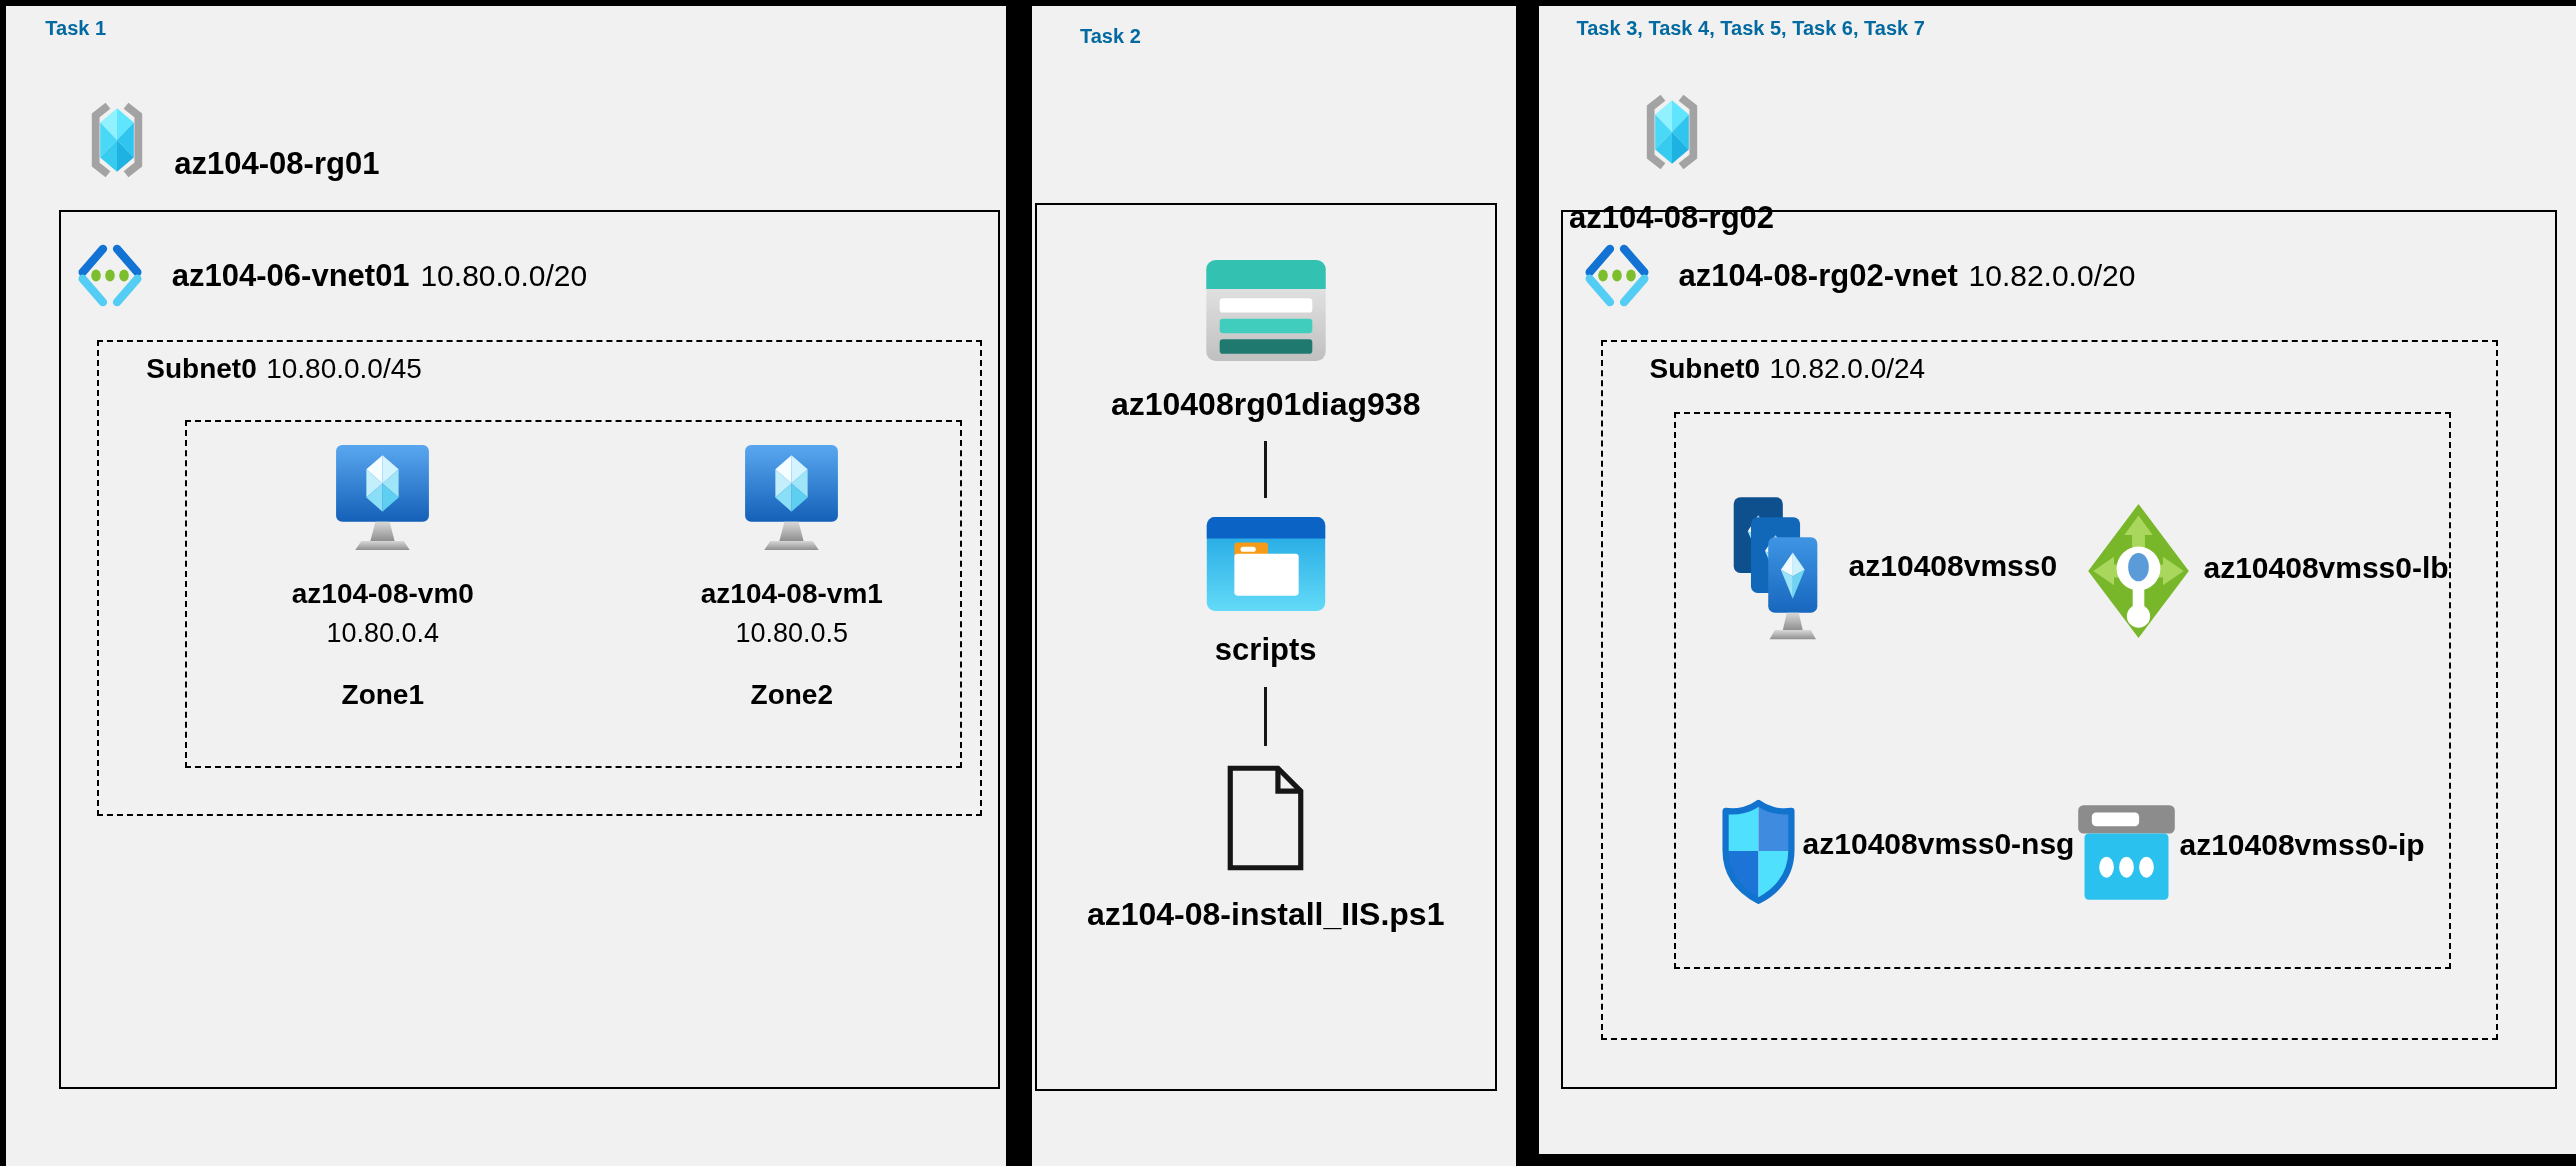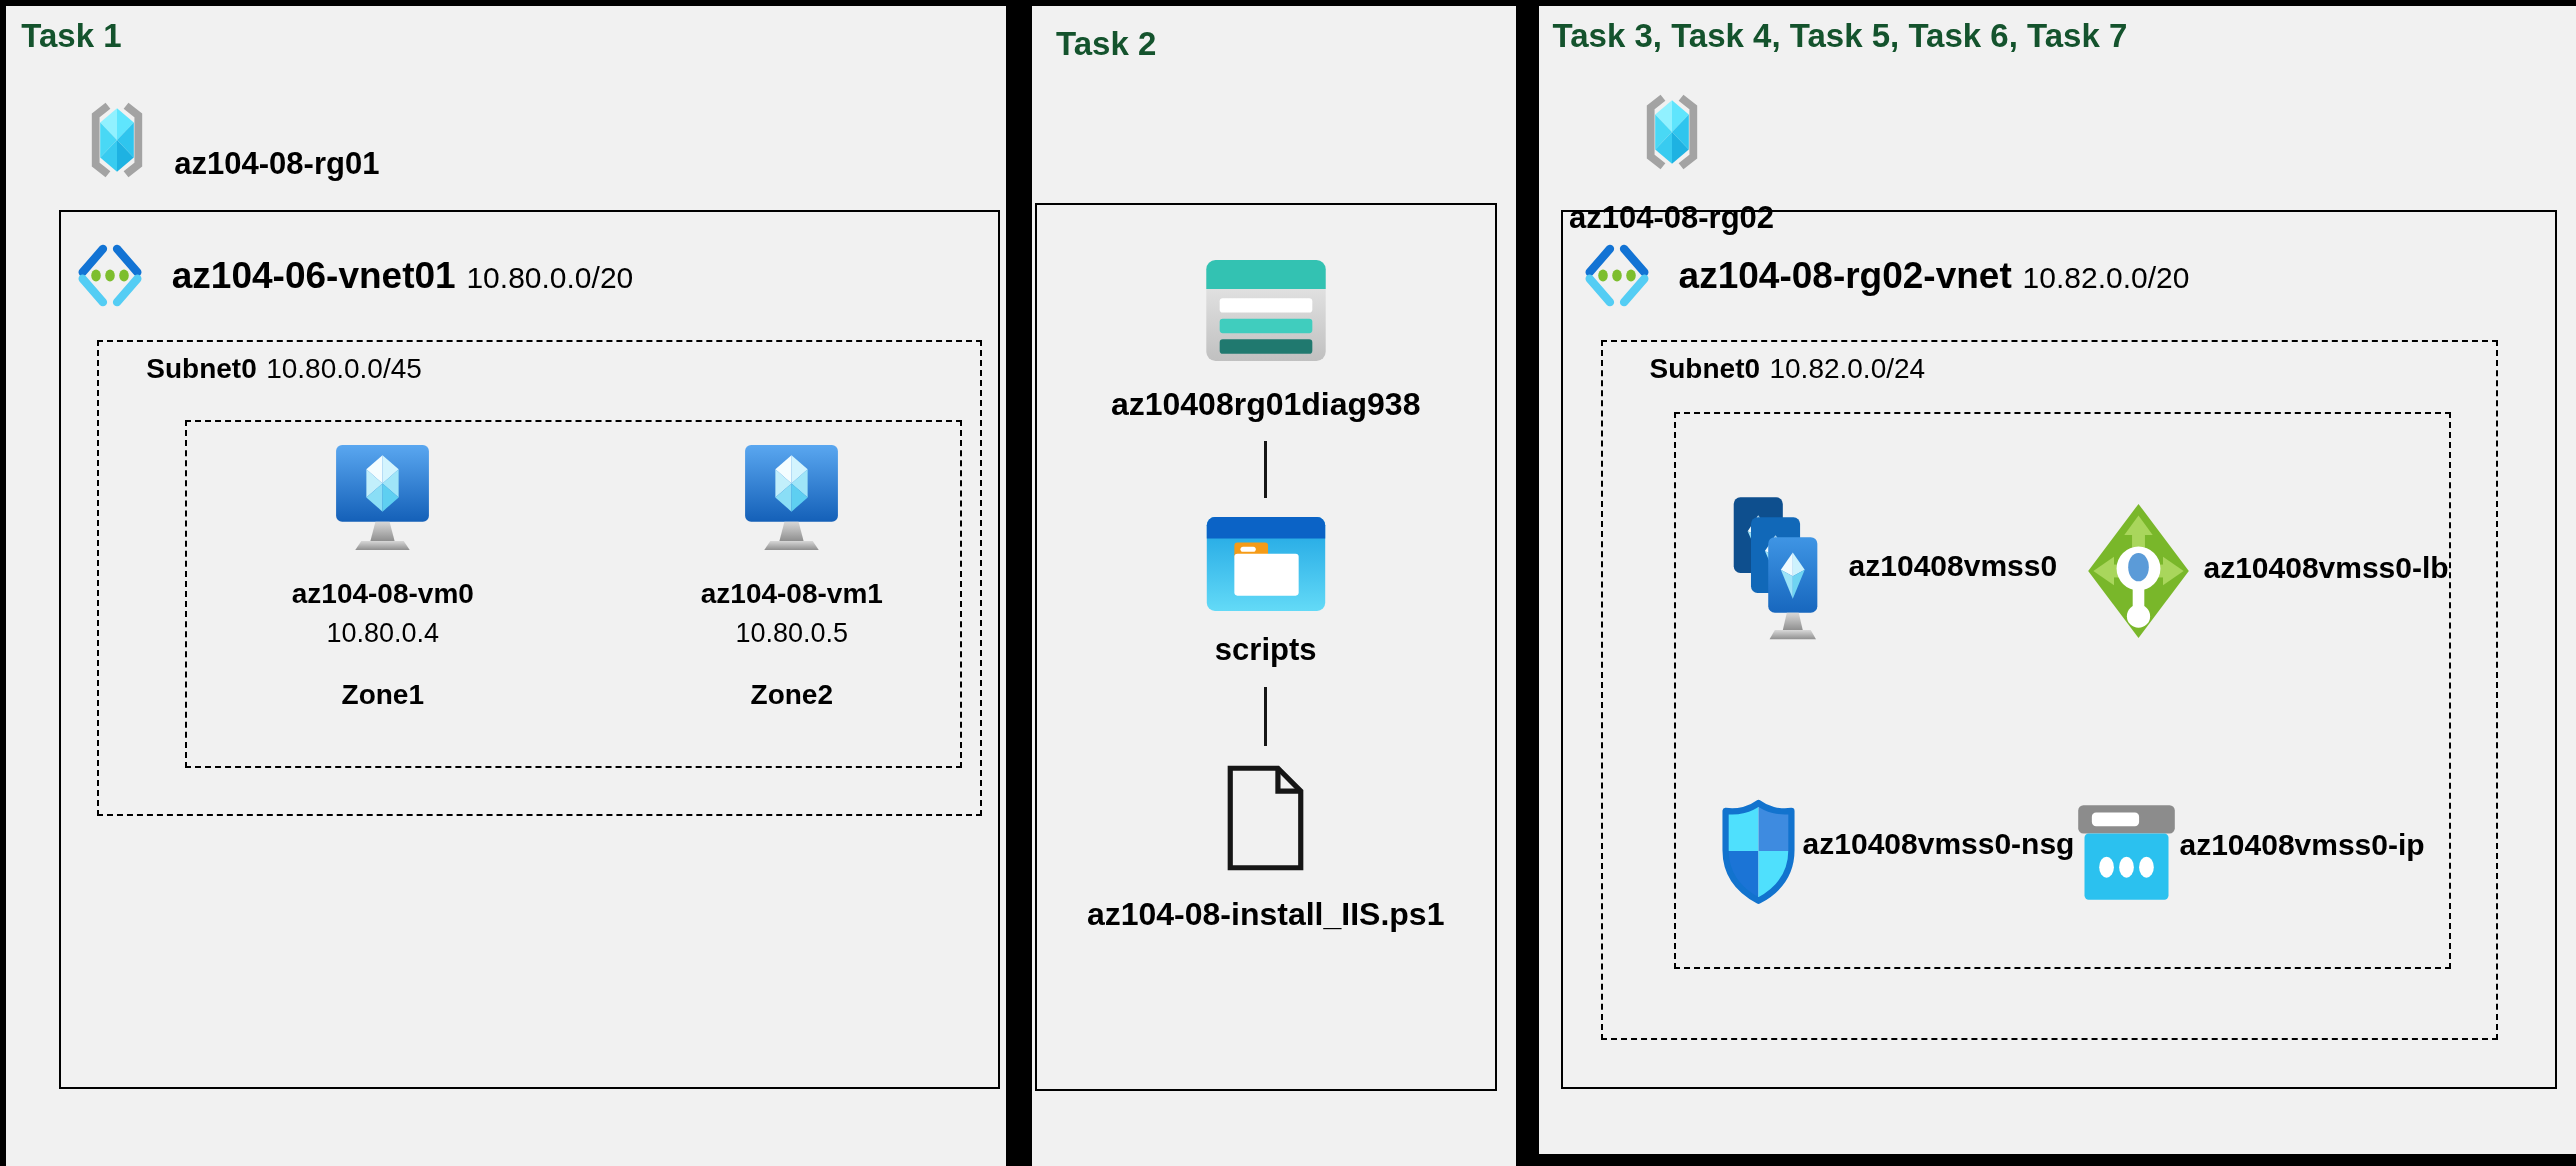--- a/index.html
+++ b/index.html
@@ -2,27 +2,27 @@
 <html style="font-size:10.8px"><head>
 <meta charset="utf-8">
 <style>
   html,body{margin:0;padding:0;background:#000;}
   #canvas{position:relative;width:2576px;height:1166px;background:#000;overflow:hidden;
           font-family:"Liberation Sans","DejaVu Sans",sans-serif;color:#000;}
   .panel{position:absolute;top:1.3px;background:#F1F1F1;border:5.4px solid #000;box-sizing:border-box;}
   #panel1{left:1.3px;width:1010px;height:1187px;}
   #panel2{left:1027px;width:494px;height:1187px;}
   #panel3{left:1534px;width:1052px;height:1158px;}
-  .task-title{position:absolute;font-size:33px;font-weight:700;color:#14532d;white-space:nowrap;}
+  .task-title{position:absolute;font-size:20px;font-weight:700;color:#0369a1;white-space:nowrap;margin-left:24px;}
   .rg-row{position:absolute;display:flex;align-items:center;gap:26px;}
   .rg-label{font-size:31px;font-weight:700;white-space:nowrap;}
   .solid-box{position:absolute;border:2.7px solid #000;box-sizing:border-box;}
   .dashed-box{position:absolute;border:2.7px dashed #000;box-sizing:border-box;}
   .vnet-row{position:absolute;display:flex;align-items:center;gap:27px;}
-  .vnet-name{font-size:37px;font-weight:700;white-space:nowrap;}
+  .vnet-name{font-size:31px;font-weight:700;white-space:nowrap;}
   .cidr{font-size:30px;font-weight:400;margin-left:10.8px;white-space:nowrap;}
   .subnet-label{position:absolute;left:47px;top:10.8px;white-space:nowrap;}
   .subnet-name{font-size:28px;font-weight:700;}
   .subnet-cidr{font-size:28px;font-weight:400;margin-left:9.4px;}
   .zone-flex{display:flex;justify-content:space-between;padding:0 54px 0 81px;box-sizing:border-box;}
   .vm-col{display:flex;flex-direction:column;align-items:center;width:229px;}
   .vm-col .icon{margin-top:19px;}
   .vm-name{margin-top:24px;font-size:28px;font-weight:700;white-space:nowrap;}
   .vm-ip{margin-top:8px;font-size:27px;font-weight:400;}
   .vm-zone{margin-top:30px;font-size:28px;font-weight:700;}

